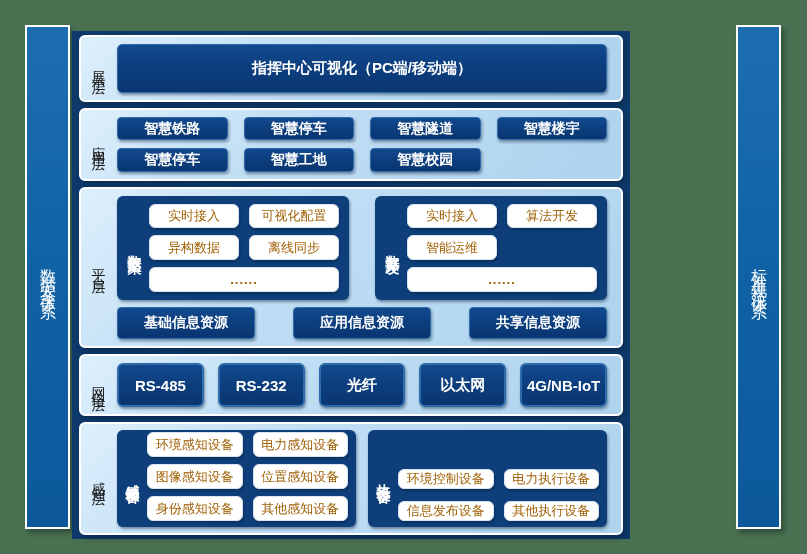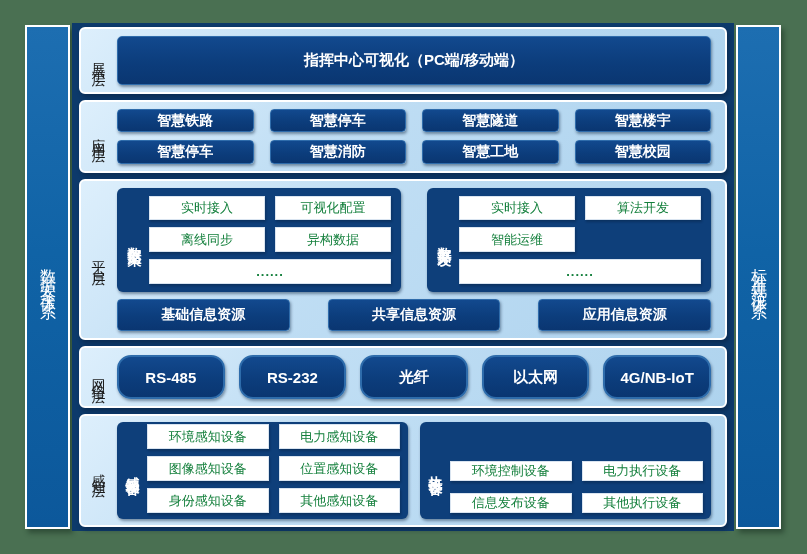--- a/index.html
+++ b/index.html
@@ -19,21 +19,21 @@
     box-shadow:3px 4px 5px rgba(15,35,25,.45);
     display:flex; align-items:center; justify-content:center;
   }
   .side-bar.left  { left:25px; }
   .side-bar.right { left:736px; }
   .v-text { writing-mode:vertical-rl; text-orientation:upright; }
   .side-bar .v-text { color:#fff; font-size:16px; letter-spacing:7px; }
 
   
   .panel {
-    position:absolute; left:72px; top:23px; width:662px; height:508px;
+    position:absolute; left:72px; top:31px; width:558px; height:508px;
     background:#0d3a6b;
     padding:4px 7px;
     display:flex; flex-direction:column; gap:6px;text-align:right;
   }
 
   .band {
     background:linear-gradient(135deg,#ddeffc 0%,#c0def4 38%,#aed3ee 100%);
     border:2px solid #ffffff; border-radius:6px;
     box-shadow:2px 3px 4px rgba(8,30,60,.5);
     display:flex;
@@ -68,32 +68,32 @@
   .group {
     flex:1; display:flex;
     background:#0e3f7a; border-radius:6px;
     box-shadow:1px 2px 3px rgba(8,30,60,.45);
     padding:8px 10px 8px 4px;
   }
   .group-label { width:28px; display:flex; align-items:center; justify-content:center; }
   .group-label .v-text { color:#fff; font-size:14px; font-weight:700; letter-spacing:2px; }
   .group-grid { flex:1; display:grid; grid-template-columns:1fr 1fr; grid-auto-rows:1fr; gap:7px 10px; }
   .wcell {
-    background:#ffffff; border:1px solid #d9e4f0; border-radius:0;
+    background:#ffffff; border:1px solid #d9e4f0; border-radius:6px;
     display:flex; align-items:center; justify-content:center;
-    font-size:13px; color:#15803d;
+    font-size:13px; color:#a16207;
     box-shadow:1px 2px 2px rgba(8,30,60,.4);
     white-space:nowrap;
   }
   .wcell.wide { grid-column:1 / span 2; font-weight:700; letter-spacing:1px; }
   .resources { height:32px; display:grid; grid-template-columns:repeat(3,1fr); gap:38px; }
 
   
   .net-grid { height:100%; display:grid; grid-template-columns:repeat(5,1fr); gap:14px; }
-  .net-grid .nbox { font-size:15px; border:2px solid #2e6cab; border-radius:14px; }
+  .net-grid .nbox { font-size:15px; border:2px solid #2e6cab; border-radius:6px; }
 
   
   .perc-content { padding:6px 14px 6px 0; display:flex; gap:12px; }
   .perc-content .group { padding:2px 8px 6px 2px; }
   .grid-3x2 { gap:7px 10px; }
   .grid-2x2 { gap:12px 10px;margin-top:37px; }
 </style>
 </head>
 <body>
 
@@ -122,21 +122,20 @@
       <div class="band-label">
         <span class="v-text">应用层</span>
       </div>
       <div class="band-content">
         <div class="app-grid">
           <div class="nbox">智慧铁路</div>
           <div class="nbox">智慧停车</div>
           <div class="nbox">智慧隧道</div>
           <div class="nbox">智慧楼宇</div>
           <div class="nbox">智慧停车</div>
-          <div class="nbox">智慧消防</div>
           <div class="nbox">智慧工地</div>
           <div class="nbox">智慧校园</div>
         </div>
       </div>
     </div>
 
     <div class="band band-platform">
       <div class="band-label">
         <span class="v-text">平台层</span>
       </div>
@@ -144,43 +143,43 @@
         <div class="platform-col">
           <div class="platform-groups">
 
             <div class="group">
               <div class="group-label">
                 <span class="v-text">数据汇聚</span>
               </div>
               <div class="group-grid">
                 <div class="wcell">实时接入</div>
                 <div class="wcell">可视化配置</div>
+                <div class="wcell">异构数据</div>
                 <div class="wcell">离线同步</div>
-                <div class="wcell">异构数据</div>
                 <div class="wcell wide">......</div>
               </div>
             </div>
 
             <div class="group">
               <div class="group-label">
                 <span class="v-text">数据开发</span>
               </div>
               <div class="group-grid">
                 <div class="wcell">实时接入</div>
                 <div class="wcell">算法开发</div>
                 <div class="wcell">智能运维</div>
                 <div class="wcell wide">......</div>
               </div>
             </div>
 
           </div>
           <div class="resources">
             <div class="nbox">基础信息资源</div>
+            <div class="nbox">应用信息资源</div>
             <div class="nbox">共享信息资源</div>
-            <div class="nbox">应用信息资源</div>
           </div>
         </div>
       </div>
     </div>
 
     <div class="band band-network">
       <div class="band-label">
         <span class="v-text">网络层</span>
       </div>
       <div class="band-content">

